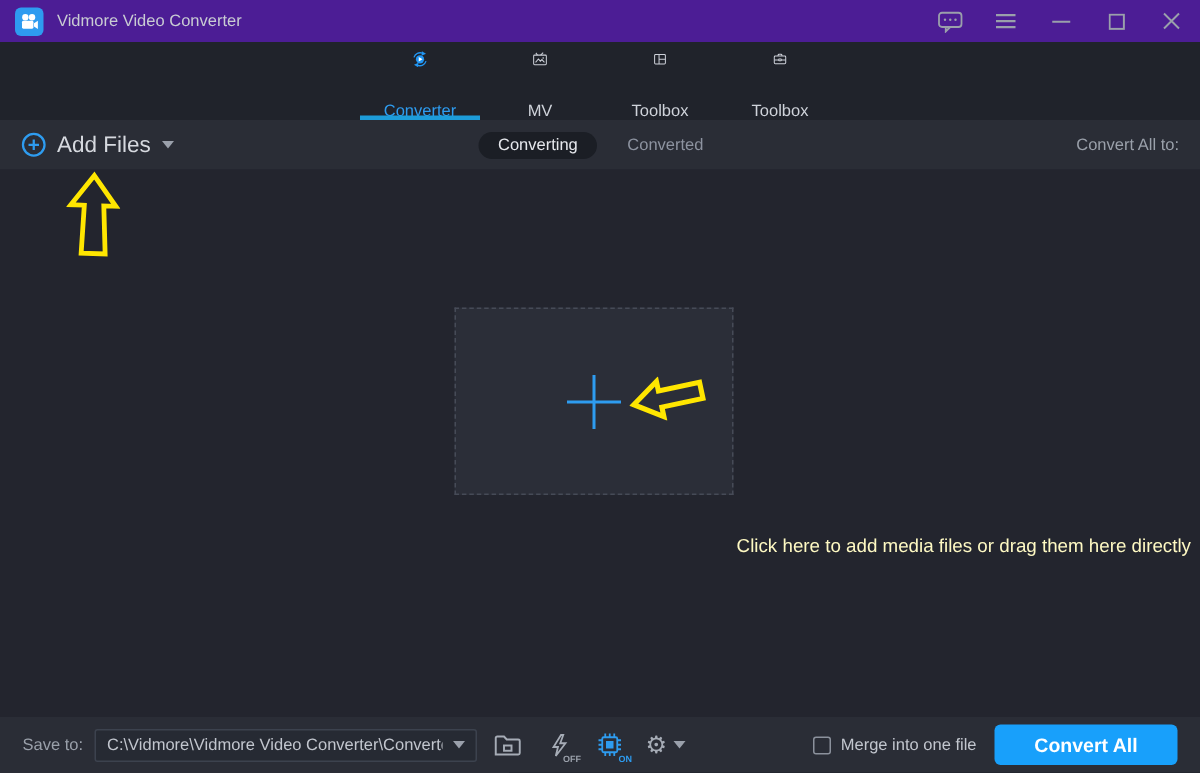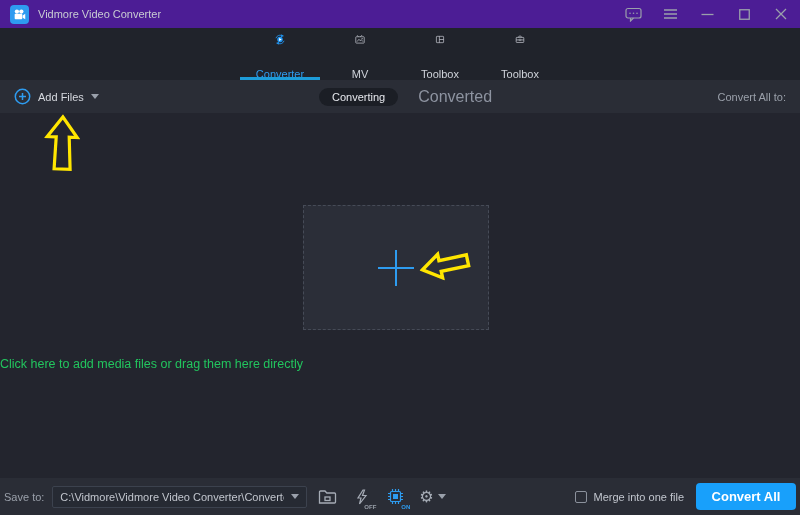--- a/index.html
+++ b/index.html
@@ -16,53 +16,53 @@
   
   .navbar { height:52px; background:#20232b; display:flex; justify-content:center; position:relative; }
   .tab { width:80px; display:flex; flex-direction:column; align-items:center; justify-content:flex-start; padding-top:6px; gap:23px; position:relative; }
   .tab-label { font-size:11px; color:#cfd3da; }
   .tab.active .tab-label { color:#2e9cf0; }
   .tab.active::after { content:""; position:absolute; bottom:0; left:0; width:80px; height:3px; background:#1d9cd9; }
 
   
   .toolbar { height:33px; background:#2a2d36; display:flex; align-items:center; padding:0 14px; position:relative; }
   .addfiles { display:flex; align-items:center; gap:7px; }
-  .addfiles-label { font-size:11px; color:#d6d9df; }
+  .addfiles-label { font-size:15px; color:#d6d9df; }
   .caret { width:0; height:0; border-left:4px solid transparent; border-right:4px solid transparent; border-top:5px solid #9aa0ab; }
   .caret.blue { border-top-color:#2e9cf0; }
   .view-tabs { position:absolute; left:319px; top:0; height:33px; display:flex; align-items:center; gap:20px; }
   .pill { background:#1b1e25; border-radius:10px; padding:3px 13px; font-size:11px; color:#e6e8ed; }
-  .tab-converted { font-size:16px; color:#8d93a0; }
+  .tab-converted { font-size:11px; color:#8d93a0; }
   .convert-to { margin-left:auto; display:flex; gap:9px;flex-direction:column; }
   .convert-to-label { font-size:11px; color:#9aa0aa; }
   .format-select { width:97px; height:21px; background:#262a33; border:1px solid #454b58; border-radius:2px; display:flex; align-items:center; justify-content:space-between; padding:0 8px; font-size:11px; color:#c6cad2; }
 
   
   .main { position:relative; height:365px; background:#23252e; }
   .dropzone { position:absolute; left:303px; top:92px; width:186px; height:125px; background:#2b2e38; border:1px dashed #464b57; }
   .plus { position:absolute; left:50%; top:50%; transform:translate(-50%,-50%); }
-  .hint { position:absolute; top:244px; left:0; width:794px; text-align:left; font-size:12.5px; color:#22c55e; }
+  .hint { position:absolute; top:244px; left:0; width:794px; text-align:right; font-size:12.5px; color:#fef9c3; }
   .arrow-up { position:absolute; left:44px; top:1px; transform:rotate(2deg); }
   .arrow-left { position:absolute; left:419px; top:137px; transform:rotate(-12deg); }
 
   
-  .footer { height:37px; background:#2a2d36; display:flex; align-items:center; padding:0 4px; }
+  .footer { height:37px; background:#2a2d36; display:flex; align-items:center; padding:0 15px; }
   .saveto { font-size:11px; color:#9aa0aa; margin-right:8px; }
   .path-select { width:255px; height:22px; background:#262a33; border:1px solid #3c424e; border-radius:2px; display:flex; align-items:center; }
   .path-text { flex:1; font-size:11px; color:#c2c6ce; padding:0 7px; white-space:nowrap; overflow:hidden; }
   .path-caret { width:22px; display:flex; justify-content:center; }
   .icon-btn { width:27px; height:26px; display:flex; align-items:center; justify-content:center; position:relative; margin-left:7px; }
   .mini { position:absolute; right:-1px; bottom:0; font-size:6px; font-weight:bold; color:#9aa0aa; }
   .mini.on { color:#2e9cf0; }
   .gear-group { display:flex; align-items:center; gap:4px; margin-left:10px; }
   .gear-glyph { font-family:"DejaVu Sans", sans-serif; font-size:16px; color:#a6acb6; line-height:1; }
   .merge { margin-left:auto; display:flex; align-items:center; gap:7px; }
   .checkbox { width:12px; height:12px; border:1px solid #8b919c; border-radius:2px; }
   .merge-label { font-size:11px; color:#c2c6ce; }
-  .convert-btn { width:100px; height:27px; margin-left:12px; background:#18a0fb; border:none; border-radius:4px; color:#fff; font-size:13px; font-weight:bold; font-family:"Liberation Sans", sans-serif; display:flex; align-items:center; justify-content:center; cursor:pointer; }
+  .convert-btn { width:122px; height:27px; margin-left:12px; background:#18a0fb; border:none; border-radius:4px; color:#fff; font-size:13px; font-weight:bold; font-family:"Liberation Sans", sans-serif; display:flex; align-items:center; justify-content:center; cursor:pointer; }
 </style>
 </head>
 <body>
 
 <div class="titlebar">
   <div class="app-icon">
     <svg width="13" height="13" viewBox="0 0 14 14" fill="#fff">
       <circle cx="4.2" cy="3.8" r="2.3"></circle>
         <circle cx="9" cy="3.8" r="2.3"></circle>
       <rect x="1.8" y="6.3" width="8.2" height="5.7" rx="1"></rect>

